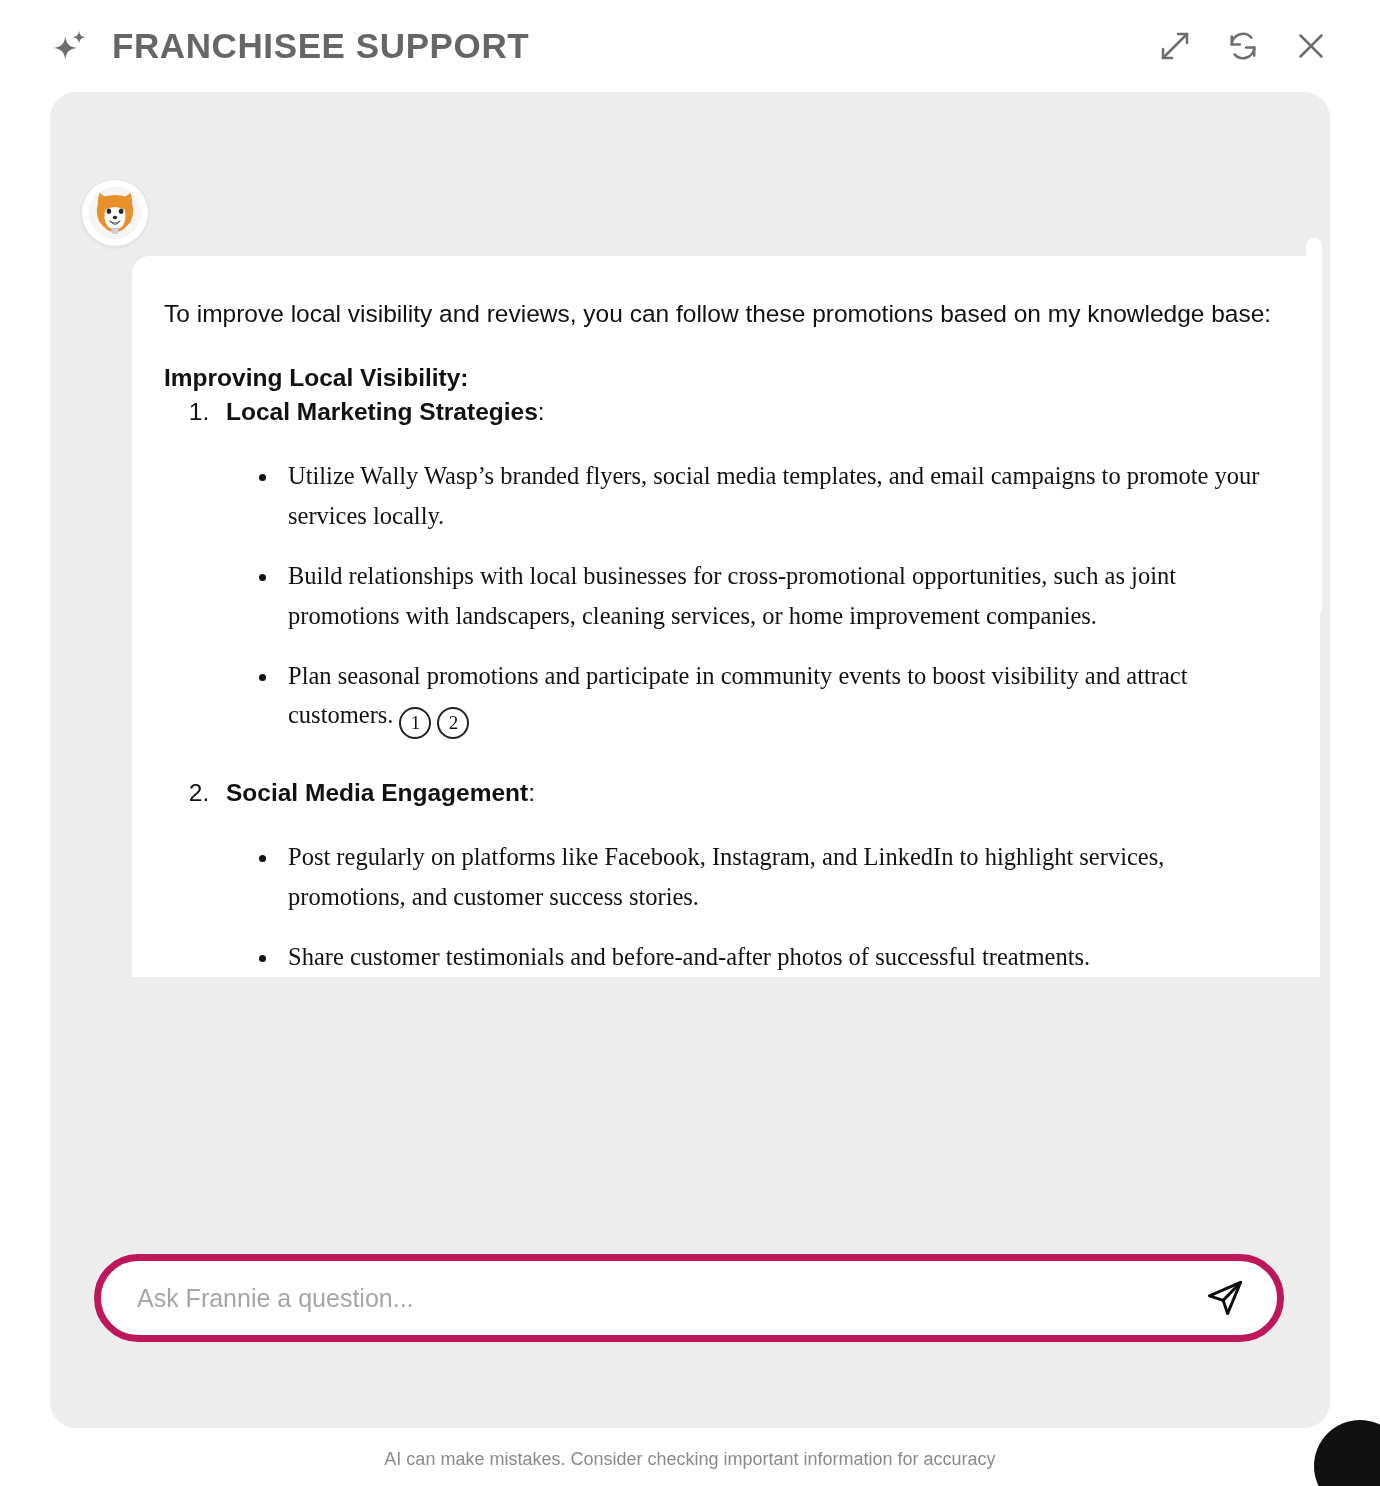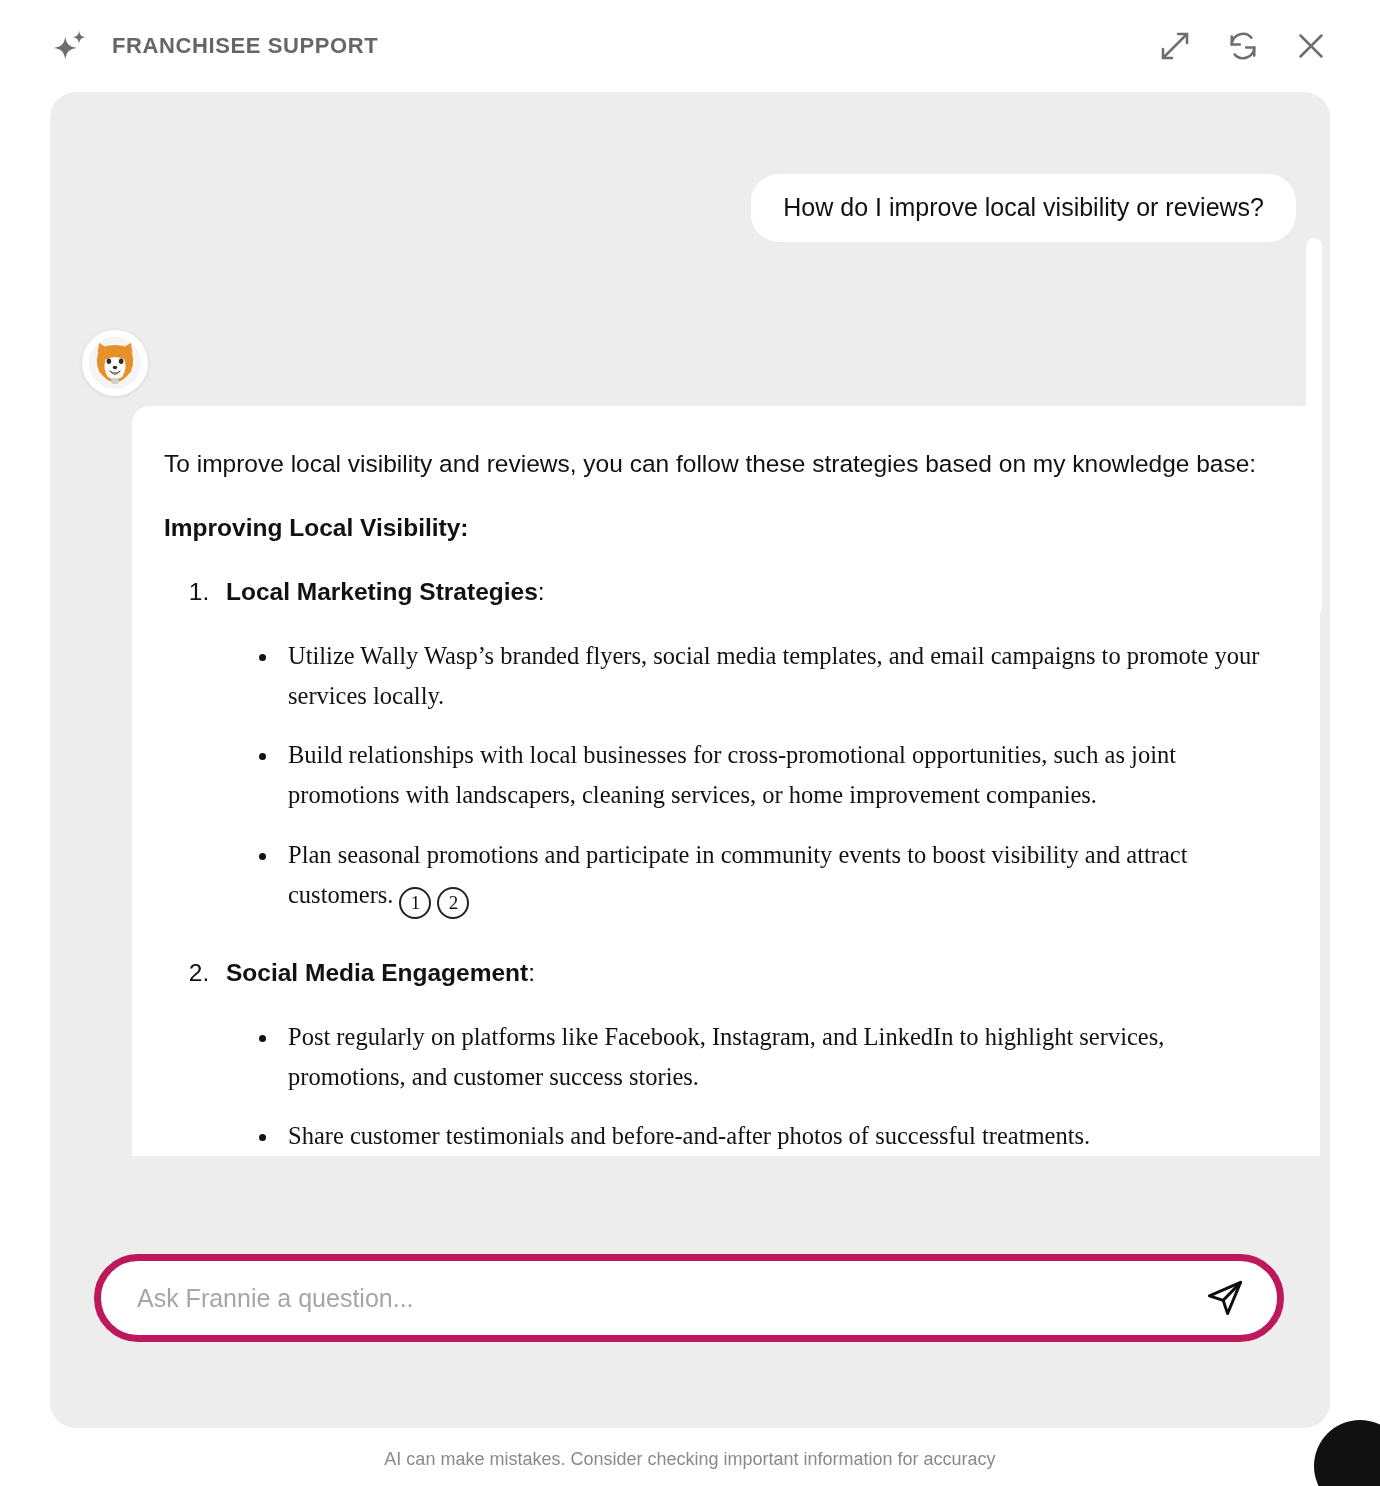--- a/index.html
+++ b/index.html
@@ -30,21 +30,21 @@
     background: #ffffff;
   }
   .sparkle-icon {
     width: 38px; height: 38px;
     flex: 0 0 auto;
     color: #6e6e6e;
     display: block;
   }
   .header-title {
     margin-left: 22px;
-    font-size: 22px;
+    font-size: 35px;
     font-weight: bold;
     letter-spacing: 0.6px;
     color: #666666;
     white-space: nowrap;
   }
   .header-actions {
     margin-left: auto;
     display: flex;
     align-items: center;
     gap: 30px;
@@ -118,21 +118,20 @@
   }
   .assistant-card p,
   .assistant-card li {
     font-size: 24.5px;
     line-height: 1.63;
     color: #121212;
   }
   .assistant-card p { margin-bottom: 30px; }
   .section-title {
     font-weight: bold;
-    margin-bottom: 30px;
     font-size: 24.5px;
     color: #121212;
   }
   ol.numbered {
     list-style: decimal;
     margin: 0 0 0 52px;
     padding: 0;
   }
   ol.numbered > li {
     margin-bottom: 10px;
@@ -270,43 +269,40 @@
           <line x1="19" y1="5" x2="5" y2="19"></line>
         </svg>
       </button>
     </div>
   </div>
 
   <div class="chat-panel">
 
     <div class="scroll-area">
 
-      <div class="user-row">
-        <div class="user-bubble">How do I improve local visibility or reviews?</div>
-      </div>
 
       <div class="avatar-wrap">
         <div class="avatar">
           <svg viewBox="0 0 64 64" aria-hidden="true">
             <circle cx="32" cy="32" r="30" fill="#f5f5f5"></circle>
             <path d="M12 20 L14 9 L25 16 Z" fill="#e8912a"></path>
             <path d="M52 20 L50 9 L39 16 Z" fill="#e8912a"></path>
             <path d="M15 15 Q32 8 49 15 Q56 28 50 42 Q41 54 32 54 Q23 54 14 42 Q8 28 15 15 Z" fill="#e8912a"></path>
             <path d="M21 28 Q32 22 43 28 Q46 40 40 48 Q32 53 24 48 Q18 40 21 28 Z" fill="#fdfdfb"></path>
             <ellipse cx="25" cy="30" rx="2.6" ry="3.2" fill="#2b2b2b"></ellipse>
             <ellipse cx="39" cy="30" rx="2.6" ry="3.2" fill="#2b2b2b"></ellipse>
             <ellipse cx="32" cy="37" rx="2.6" ry="2" fill="#2b2b2b"></ellipse>
             <path d="M26 41 Q32 46 38 41 Q32 49 26 41 Z" fill="#ffffff" stroke="#2b2b2b" stroke-width="0.9"></path>
             <rect x="28" y="49" width="8" height="7" rx="1.6" fill="#cfcfcf"></rect>
           </svg>
         </div>
       </div>
 
       <div class="assistant-card">
-        <p>To improve local visibility and reviews, you can follow these strategies based on my knowledge base:</p>
+        <p>To improve local visibility and reviews, you can follow these promotions based on my knowledge base:</p>
         <div class="section-title">Improving Local Visibility:</div>
 
         <ol class="numbered">
 
           <li>
             <span class="li-head">Local Marketing Strategies</span><span>:</span>
             <ul class="bullets">
               <li>
                 <span>Utilize Wally Wasp’s branded flyers, social media templates, and email campaigns to promote your services locally.</span>
               </li>

